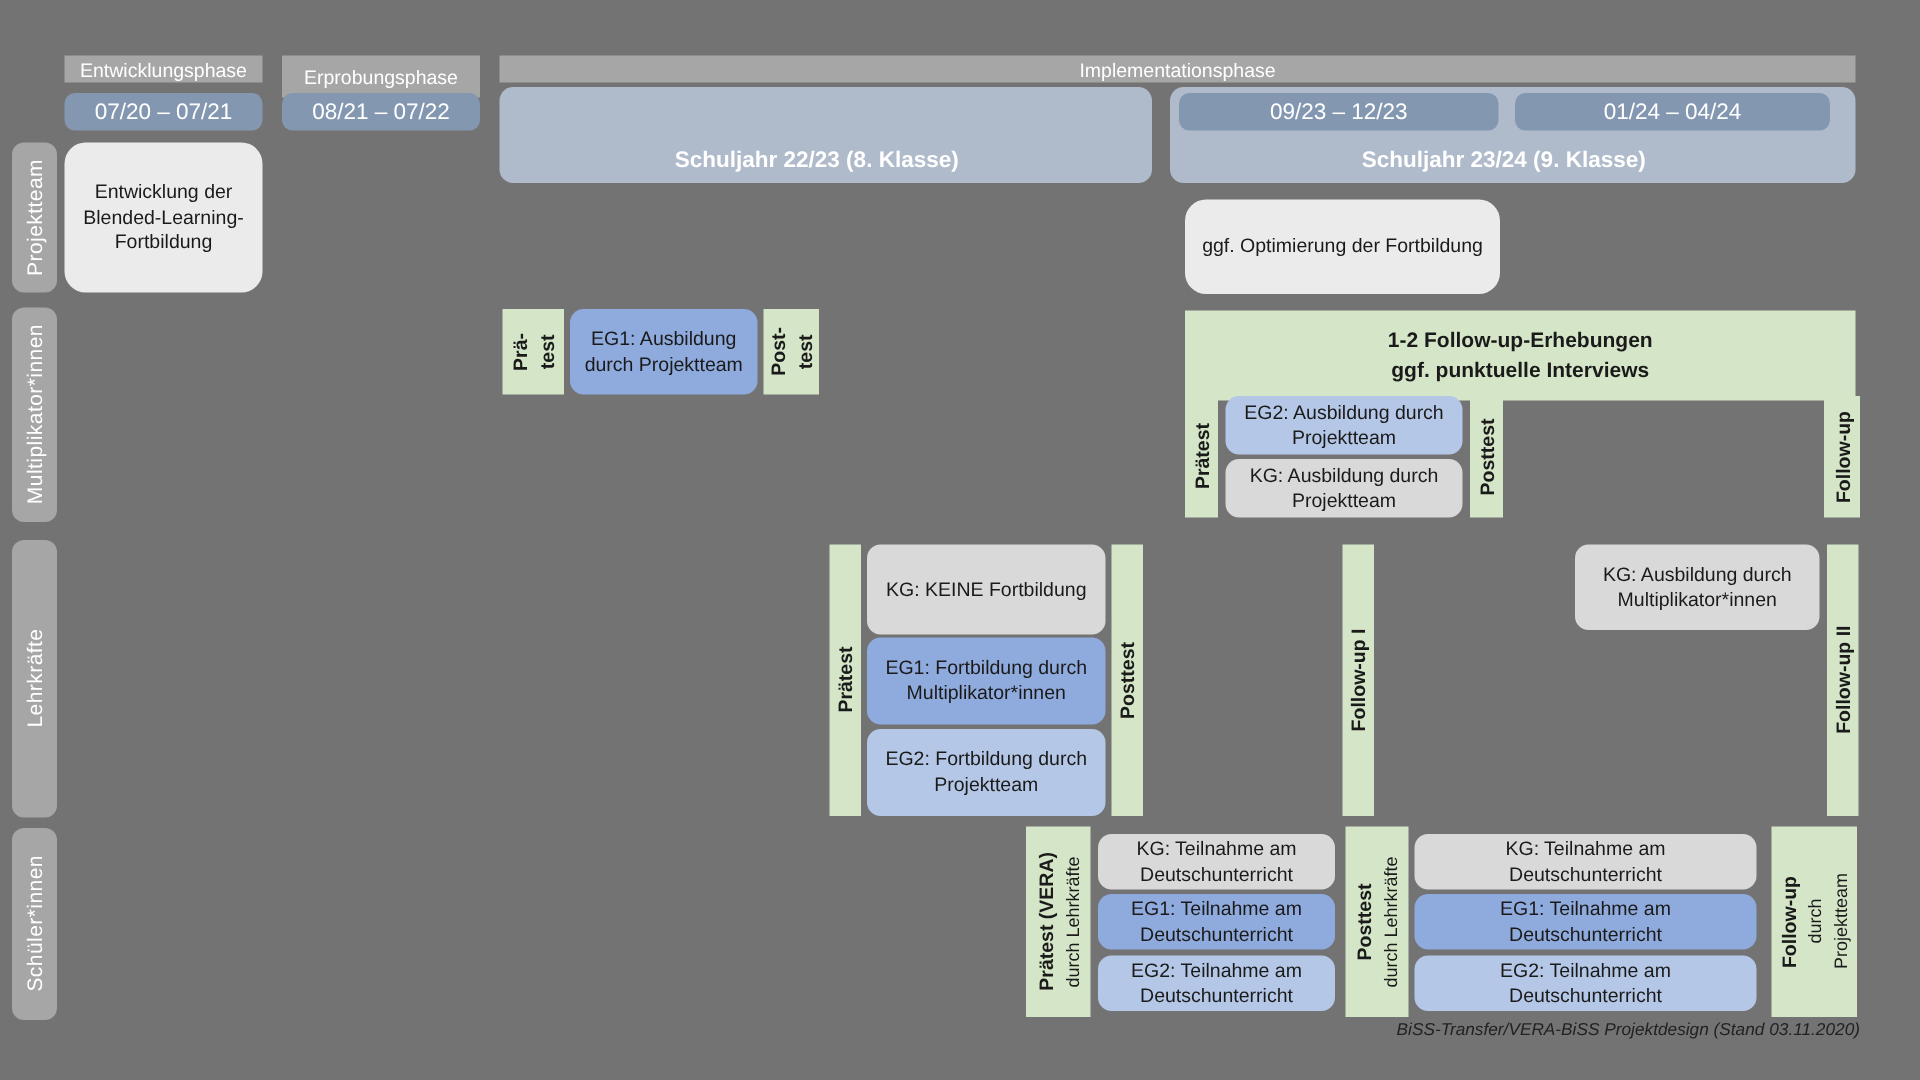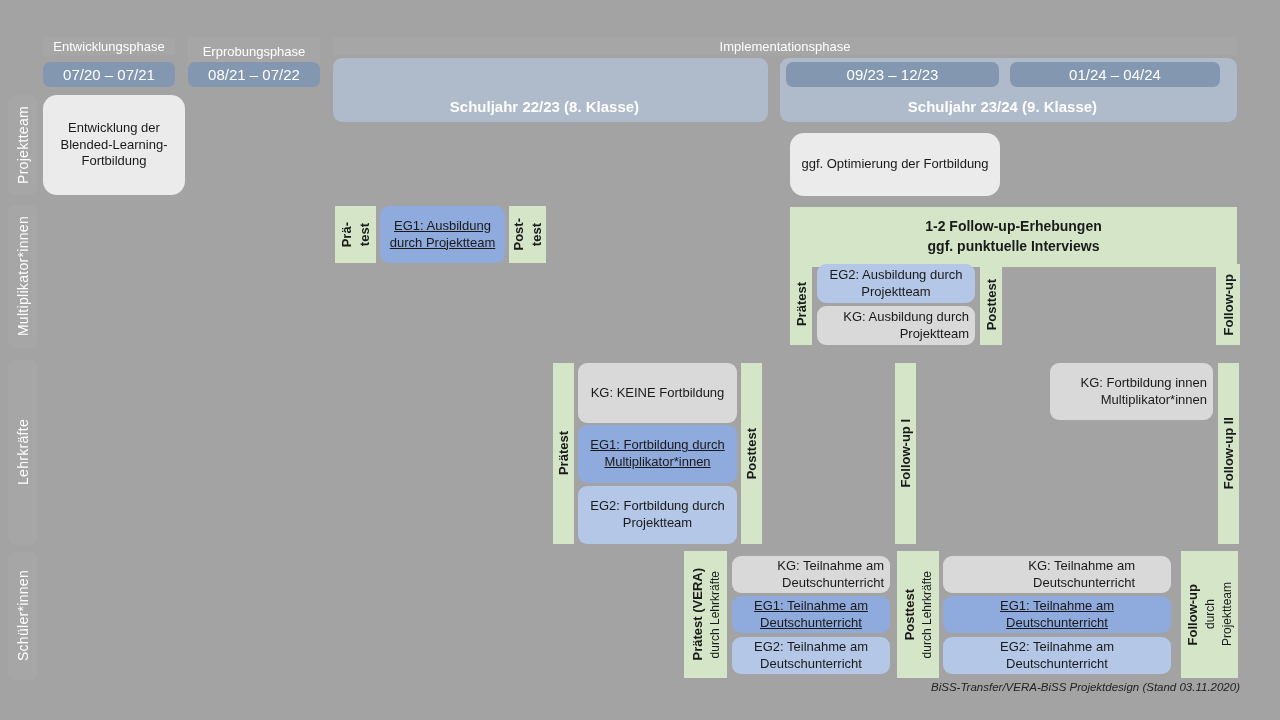--- a/index.html
+++ b/index.html
@@ -1,17 +1,17 @@
 <!DOCTYPE html>
 <html style="--c-header-gray: #A6A6A6; --c-steel-blue: #8497B0; --c-steel-light: #AFBACB; --c-box-lightgray: #EBEBEB; --c-box-gray: #D9D9D9; --c-blue-mid: #8FAADC; --c-blue-light: #B4C7E7; --c-green: #D5E6C8; --c-text-dark: #1A1A1A;"><head>
 <meta charset="utf-8">
 <style>
   html,body{margin:0;padding:0;background:#fff;}
   .stage{
-    position:relative;width:1280px;height:720px;overflow:hidden;background:#a3a3a3;
+    position:relative;width:1280px;height:720px;overflow:hidden;background:#737373;
     font-family:"Liberation Sans",sans-serif;color:var(--c-text-dark,#1A1A1A);
   }
   .abs{position:absolute;box-sizing:border-box;}
   .phase{
     background:var(--c-header-gray,#A6A6A6);color:#fff;font-size:13px;
     display:flex;align-items:center;justify-content:center;
   }
   .datebar{
     background:var(--c-steel-blue,#8497B0);color:#fff;font-size:15px;border-radius:7px;
     display:flex;align-items:center;justify-content:center;
@@ -25,22 +25,22 @@
     background:var(--c-header-gray,#A6A6A6);border-radius:8px;
     display:flex;align-items:center;justify-content:center;
   }
   .rowlabel .vtext{color:#fff;font-weight:normal;font-size:14px;letter-spacing:.3px;}
   .cbox{
     border-radius:9px;font-size:13px;line-height:1.28;text-align:center;
     display:flex;align-items:center;justify-content:center;padding:2px 6px;
   }
   .r14{border-radius:14px;}
   .c-lgray{background:var(--c-box-lightgray,#EBEBEB);}
-  .c-gray{background:var(--c-box-gray,#D9D9D9);text-align:right;}
-  .c-blue{background:var(--c-blue-mid,#8FAADC);text-decoration:underline;}
+  .c-gray{background:var(--c-box-gray,#D9D9D9);}
+  .c-blue{background:var(--c-blue-mid,#8FAADC);}
   .c-lblue{background:var(--c-blue-light,#B4C7E7);}
   .strip{
     background:var(--c-green,#D5E6C8);
     display:flex;flex-direction:row;align-items:center;justify-content:center;gap:3px;
   }
   .vtext{
     writing-mode:vertical-rl;transform:rotate(180deg);
     font-weight:bold;font-size:13px;white-space:nowrap;
   }
   .vtext.reg{font-weight:normal;font-size:12px;}
@@ -78,21 +78,21 @@
   <div class="abs rowlabel" style="left:8px;top:205px;width:30px;height:143px">
     <span class="vtext">Multiplikator*innen</span>
   </div>
   <div class="abs rowlabel" style="left:8px;top:360px;width:30px;height:185px">
     <span class="vtext">Lehrkräfte</span>
   </div>
   <div class="abs rowlabel" style="left:8px;top:552px;width:30px;height:128px">
     <span class="vtext">Schüler*innen</span>
   </div>
 
-  <div class="abs cbox c-lgray r14" style="left:43px;top:95px;width:142px;height:100px">Entwicklung der Blended-Learning-Fortbildung</div>
+  <div class="abs cbox c-lgray r14" style="left:43px;top:95px;width:132px;height:100px">Entwicklung der Blended-Learning-Fortbildung</div>
   <div class="abs cbox c-lgray r14" style="left:790px;top:133px;width:210px;height:63px">ggf. Optimierung der Fortbildung</div>
 
   <div class="abs strip" style="left:335px;top:206px;width:41px;height:57px">
     <span class="vtext">Prä-</span>
     <span class="vtext">test</span>
   </div>
   <div class="abs cbox c-blue" style="left:380px;top:206px;width:125px;height:57px">EG1: Ausbildung durch Projektteam</div>
   <div class="abs strip" style="left:509px;top:206px;width:37px;height:57px">
     <span class="vtext">Post-</span>
     <span class="vtext">test</span>
@@ -120,21 +120,21 @@
   </div>
   <div class="abs cbox c-gray" style="left:578px;top:363px;width:159px;height:60px">KG: KEINE Fortbildung</div>
   <div class="abs cbox c-blue" style="left:578px;top:425px;width:159px;height:58px">EG1: Fortbildung durch Multiplikator*innen</div>
   <div class="abs cbox c-lblue" style="left:578px;top:486px;width:159px;height:58px">EG2: Fortbildung durch Projektteam</div>
   <div class="abs strip" style="left:741px;top:363px;width:21px;height:181px">
     <span class="vtext">Posttest</span>
   </div>
   <div class="abs strip" style="left:895px;top:363px;width:21px;height:181px">
     <span class="vtext">Follow-up I</span>
   </div>
-  <div class="abs cbox c-gray" style="left:1050px;top:363px;width:163px;height:57px">KG: Fortbildung innen Multiplikator*innen</div>
+  <div class="abs cbox c-gray" style="left:1050px;top:363px;width:163px;height:57px">KG: Ausbildung durch Multiplikator*innen</div>
   <div class="abs strip" style="left:1218px;top:363px;width:21px;height:181px">
     <span class="vtext">Follow-up II</span>
   </div>
 
   <div class="abs strip" style="left:684px;top:551px;width:43px;height:127px">
     <span class="vtext">Prätest (VERA)</span>
     <span class="vtext reg">durch Lehrkräfte</span>
   </div>
   <div class="abs cbox c-gray" style="left:732px;top:556px;width:158px;height:37px">KG: Teilnahme am Deutschunterricht</div>
   <div class="abs cbox c-blue" style="left:732px;top:596px;width:158px;height:37px">EG1: Teilnahme am Deutschunterricht</div>

